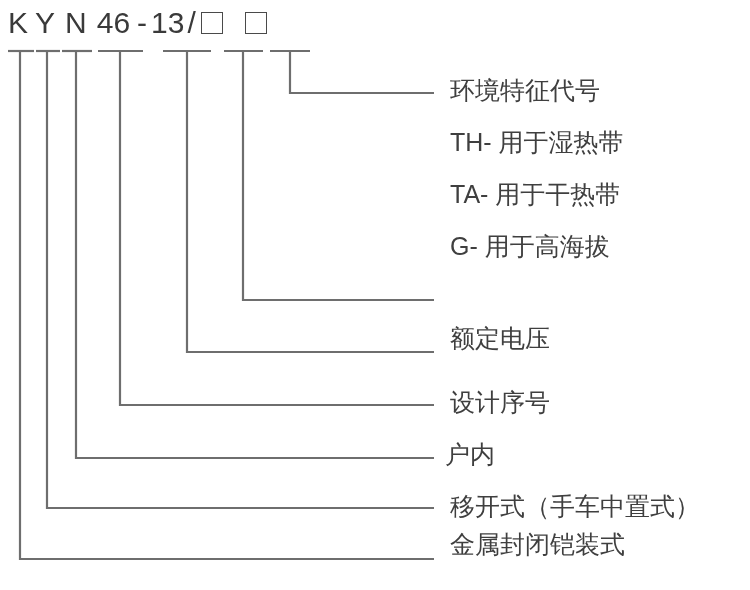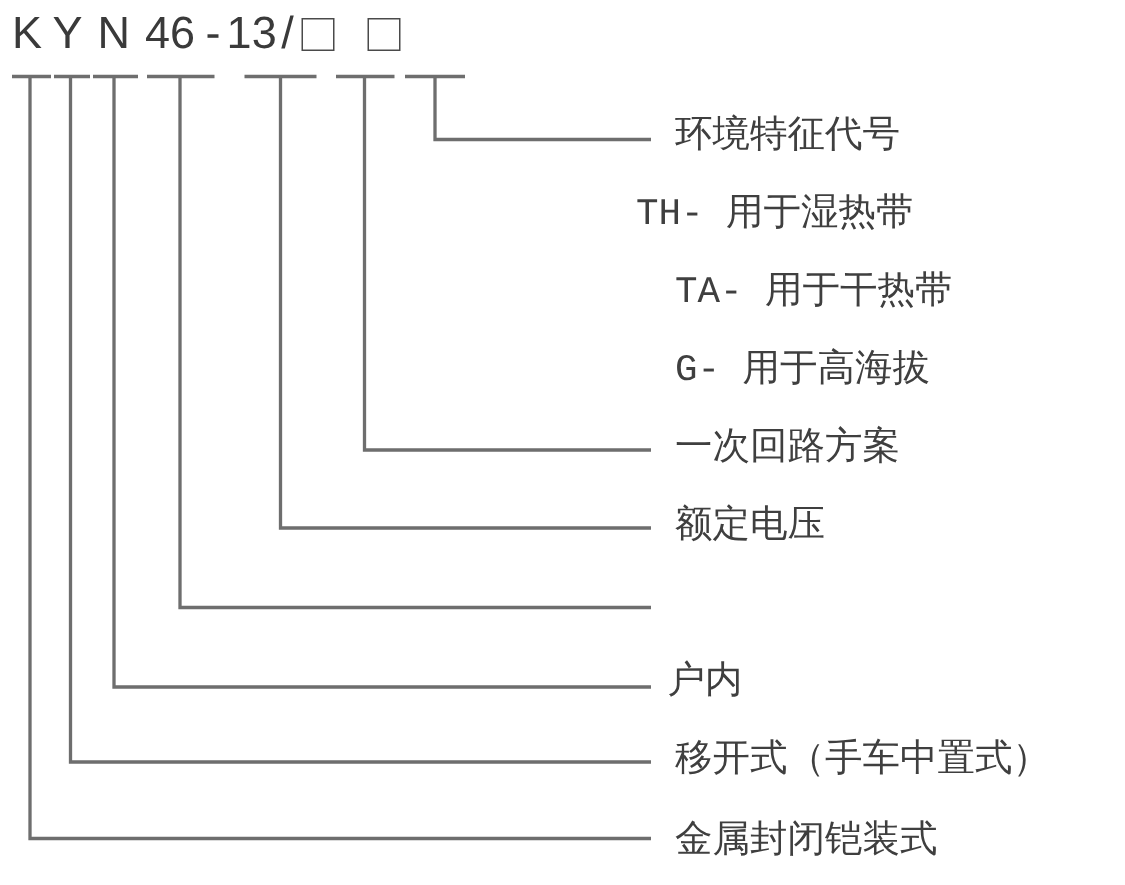--- a/index.html
+++ b/index.html
@@ -49,21 +49,21 @@
     height: 22px;
     border: 1.6px solid #4a4a4a;
     box-sizing: border-box;
   }
   .label {
     position: absolute;
     font-size: 25px;
     color: #3f3f3f;
     white-space: nowrap;
     line-height: 1;
-    font-family: Liberation Mono, monospace;
+    font-family: Liberation Sans, sans-serif;
   }
 </style>
 </head>
 <body>
 
 <div id="diagram">
 
   <div class="code-row">
     <span class="code-char">K</span>
     <span style="display:inline-block;width:7px"></span>
@@ -97,22 +97,22 @@
         <line x1="163" y1="51" x2="211" y2="51"></line>
         <path d="M 187 51 L 187 352 L 434 352"></path>
         <line x1="224" y1="51" x2="263" y2="51"></line>
         <path d="M 243 51 L 243 300 L 434 300"></path>
         <line x1="270" y1="51" x2="310" y2="51"></line>
         <path d="M 290 51 L 290 93 L 434 93"></path>
       </g>
   </svg>
 
   <div class="label" style="left:450px; top:78px;">环境特征代号</div>
-  <div class="label" style="left:424px; top:130px;">TH- 用于湿热带</div>
+  <div class="label" style="left:450px; top:130px;">TH- 用于湿热带</div>
   <div class="label" style="left:450px; top:182px;">TA- 用于干热带</div>
   <div class="label" style="left:450px; top:234px;">G- 用于高海拔</div>
-  <div class="label" style="left:450px; top:286px;">一次回路方案</div>
-  <div class="label" style="left:450px; top:338px;">额定电压</div>
+  <div class="label" style="left:450px; top:326px;">额定电压</div>
+  <div class="label" style="left:450px; top:390px;">设计序号</div>
   <div class="label" style="left:445px; top:442px;">户内</div>
   <div class="label" style="left:450px; top:494px;text-align:right;">移开式（手车中置式）</div>
-  <div class="label" style="left:450px; top:548px;text-align:right;">金属封闭铠装式</div>
+  <div class="label" style="left:450px; top:532px;text-align:right;">金属封闭铠装式</div>
 
 </div>
 
 </body></html>

